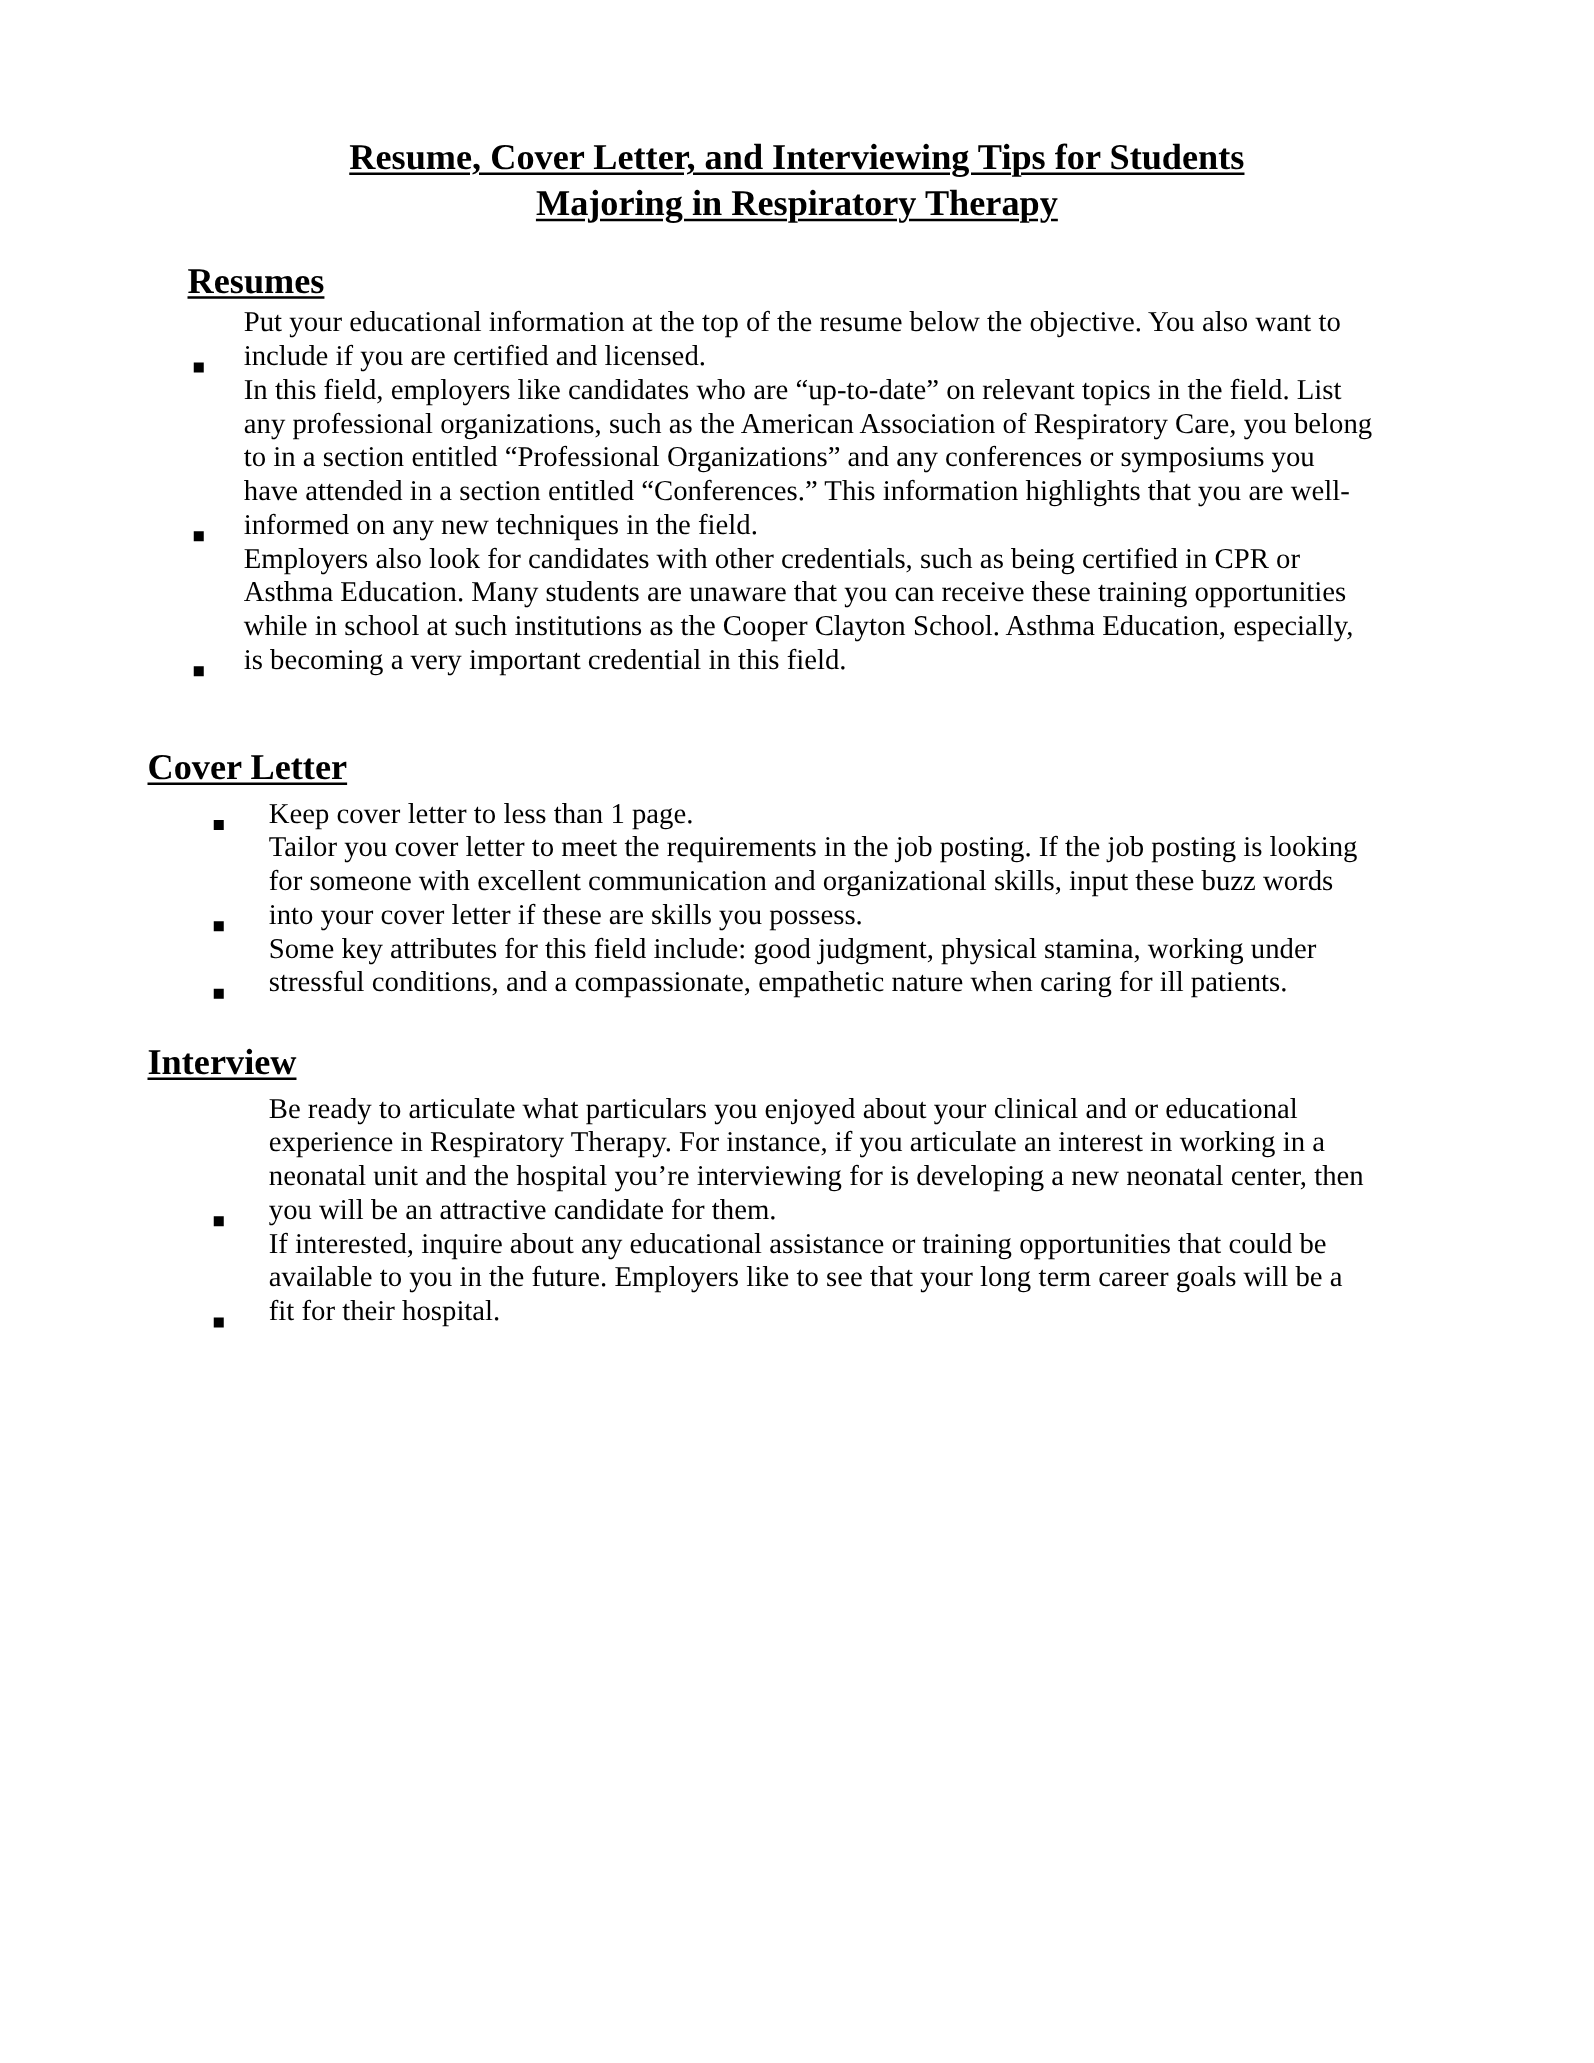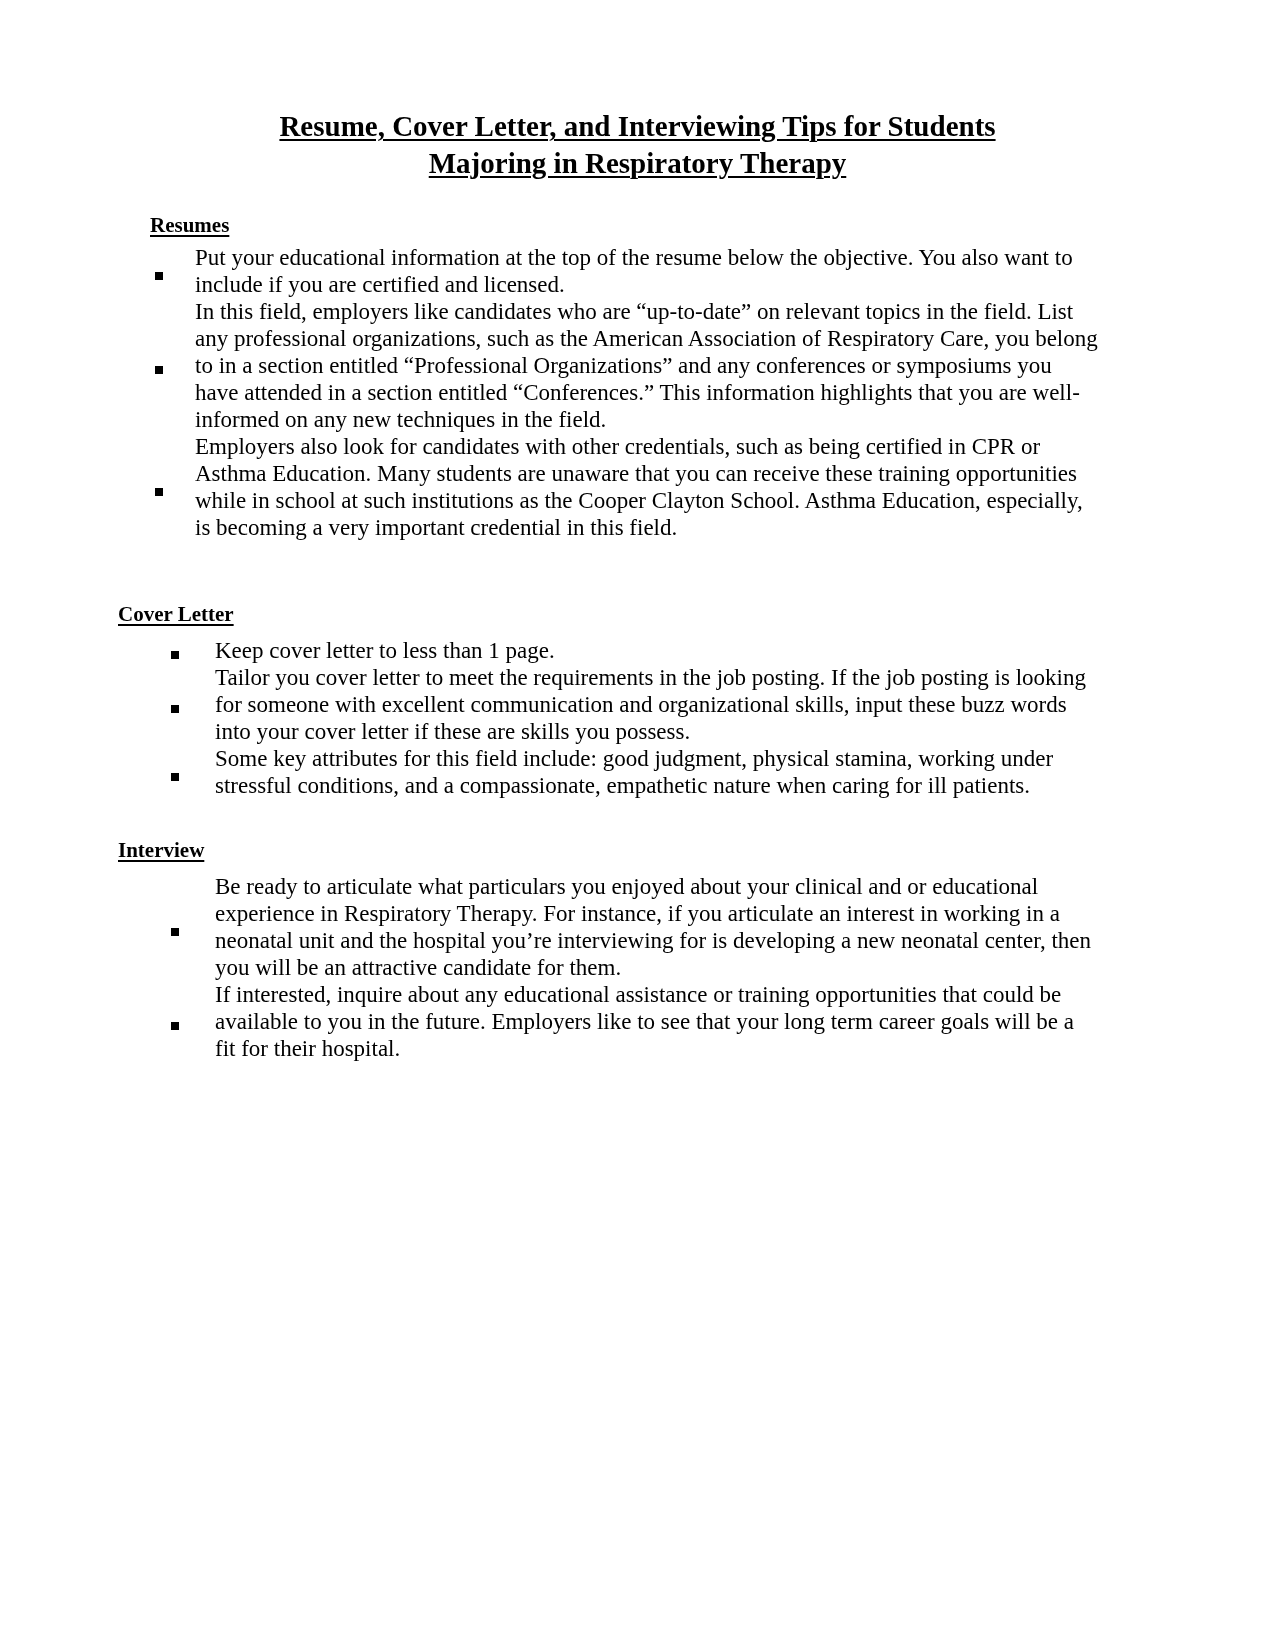--- a/index.html
+++ b/index.html
@@ -25,39 +25,39 @@
     font-size: 29px;
     font-weight: bold;
     line-height: 37px;
   }
   .u {
     text-decoration: underline;
     text-underline-offset: 3px;
     text-decoration-thickness: 2px;
   }
   h2.sec-heading {
-    font-size: 21px;
+    font-size: 29px;
     font-weight: bold;
     line-height: 34px;
     margin: 0;
   }
   .sec-resumes h2.sec-heading   { margin: 26px 0 2px 150px; }
   .sec-cover   h2.sec-heading   { margin: 56px 0 6px 118px; }
   .sec-interview h2.sec-heading { margin: 34px 0 6px 118px; font-family: Liberation Serif, serif; }
 
   ul.bullet-list {
     list-style: none;
     margin: 0;
     padding: 0;
     font-size: 23px;
     line-height: 27px;
   }
   ul.bullet-list li {
     display: flex;
-    align-items: center;
+    align-items: flex-end;
   }
   
   .sec-resumes ul.bullet-list li { margin-left: 155px; }
   .sec-resumes .bullet-cell      { width: 40px; }
   .sec-resumes .bullet-text      { width: 905px; }
   
   .sec-cover ul.bullet-list li,
   .sec-interview ul.bullet-list li { margin-left: 171px; }
   .sec-cover .bullet-cell,
   .sec-interview .bullet-cell      { width: 44px; }

